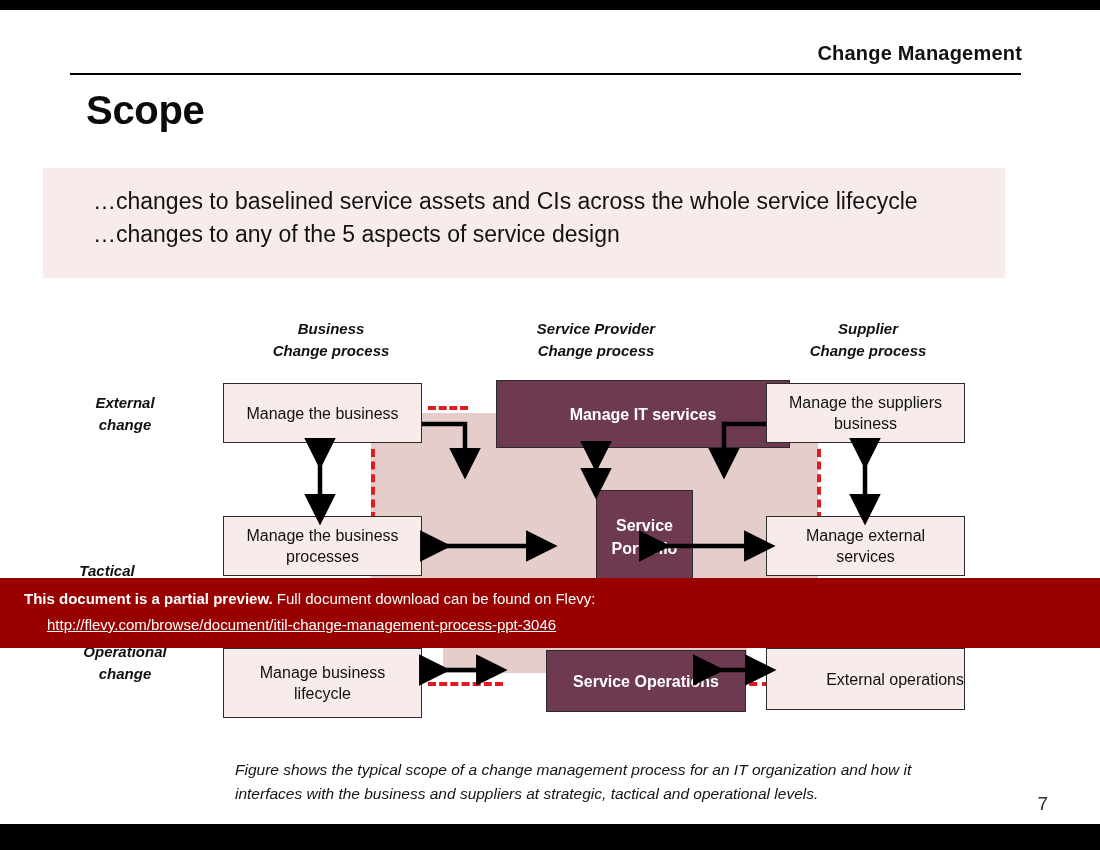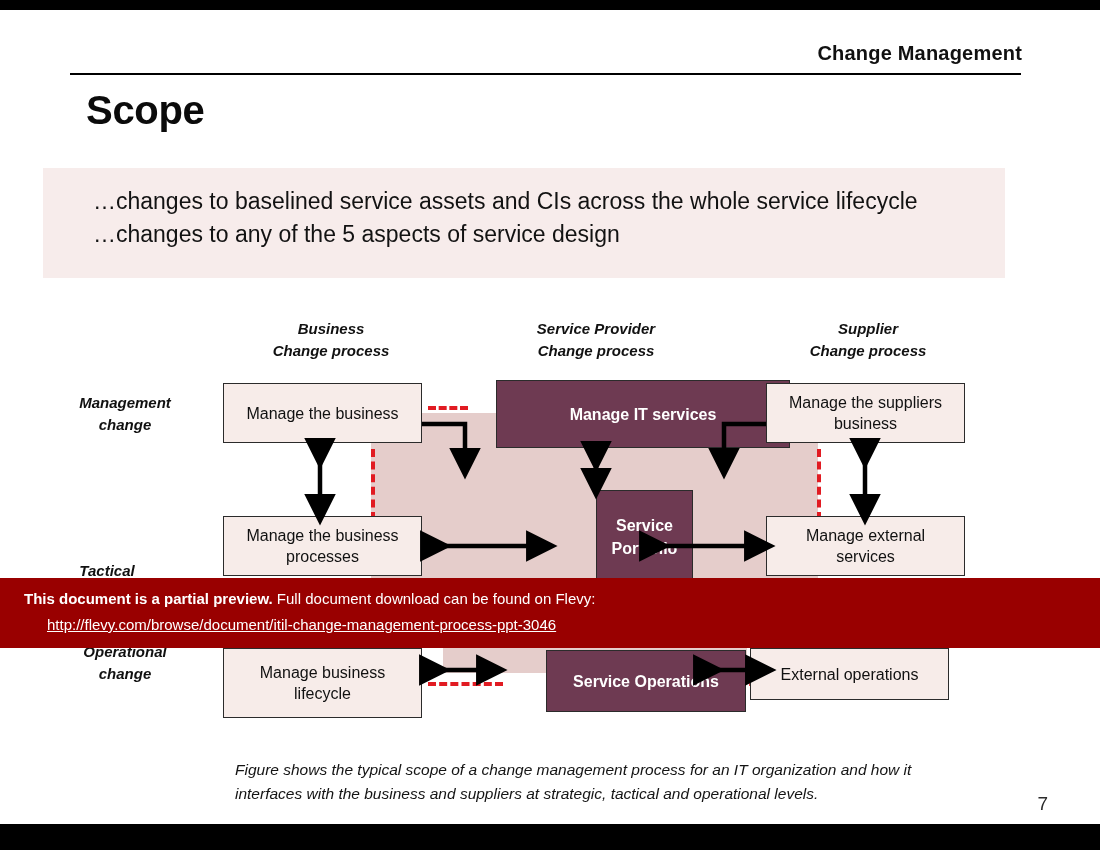--- a/index.html
+++ b/index.html
@@ -221,21 +221,21 @@
     <div class="col-head" style="left:513px; top:318px; width:166px;">
       <div>Service Provider</div>
       <div>Change process</div>
     </div>
     <div class="col-head" style="left:785px; top:318px; width:166px;">
       <div>Supplier</div>
       <div>Change process</div>
     </div>
 
     <div class="row-label" style="left:55px; top:392px;">
-      <div>Management</div>
+      <div>External</div>
       <div>change</div>
     </div>
     <div class="row-label" style="left:37px; top:517px;margin-top:43px;">
       <div>Tactical</div>
       <div>change</div>
     </div>
     <div class="row-label" style="left:55px; top:641px;">
       <div>Operational</div>
       <div>change</div>
     </div>
@@ -280,21 +280,21 @@
 
     <div class="node node-light" style="left:223px; top:648px; width:199px; height:70px; flex-direction:column;">
       <span>Manage business</span>
       <span>lifecycle</span>
     </div>
 
     <div class="node node-dark" style="left:498px; top:650px; width:200px; height:62px;">
       <span>Service Operations</span>
     </div>
 
-    <div class="node node-light" style="left:750px; top:648px; width:199px; height:52px;">
+    <div class="node node-light" style="left:766px; top:648px; width:199px; height:62px;justify-content:flex-end;">
       <span>External operations</span>
     </div>
 
     <svg class="arrows">
       <defs>
         <marker id="ah" markerWidth="7" markerHeight="7" refX="3.1" refY="3.5" orient="auto" markerUnits="strokeWidth">
           <path d="M0,0 L7,3.5 L0,7 Z" fill="#000000"></path>
         </marker>
       </defs>
 

